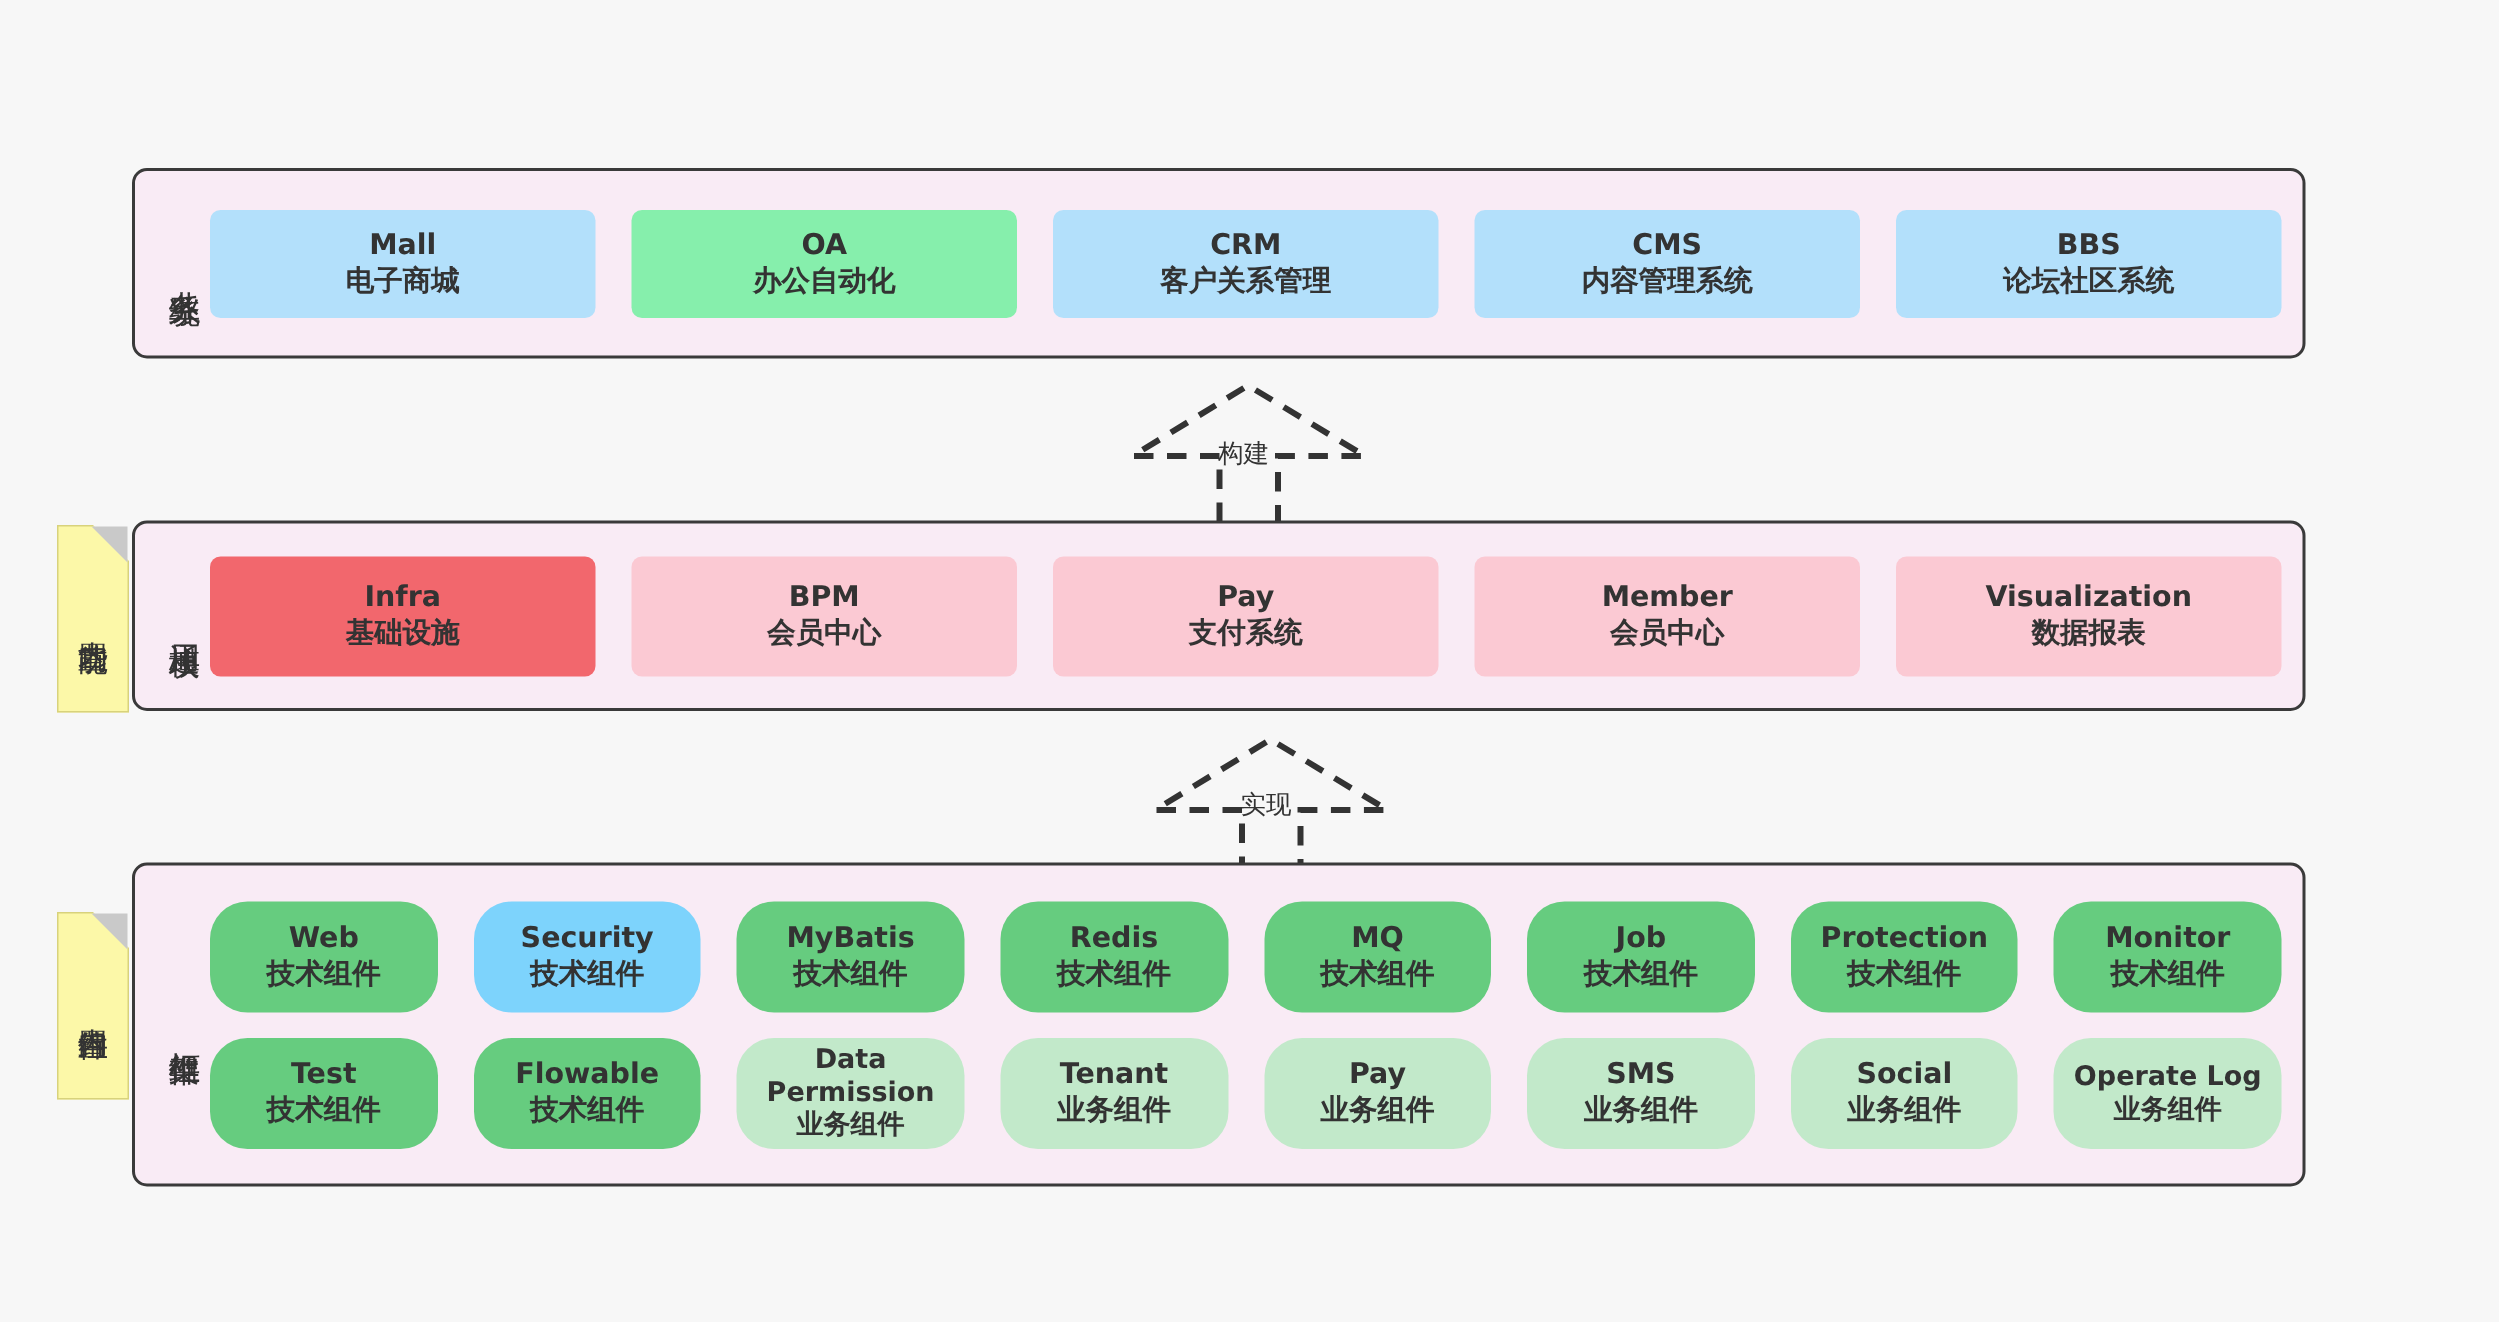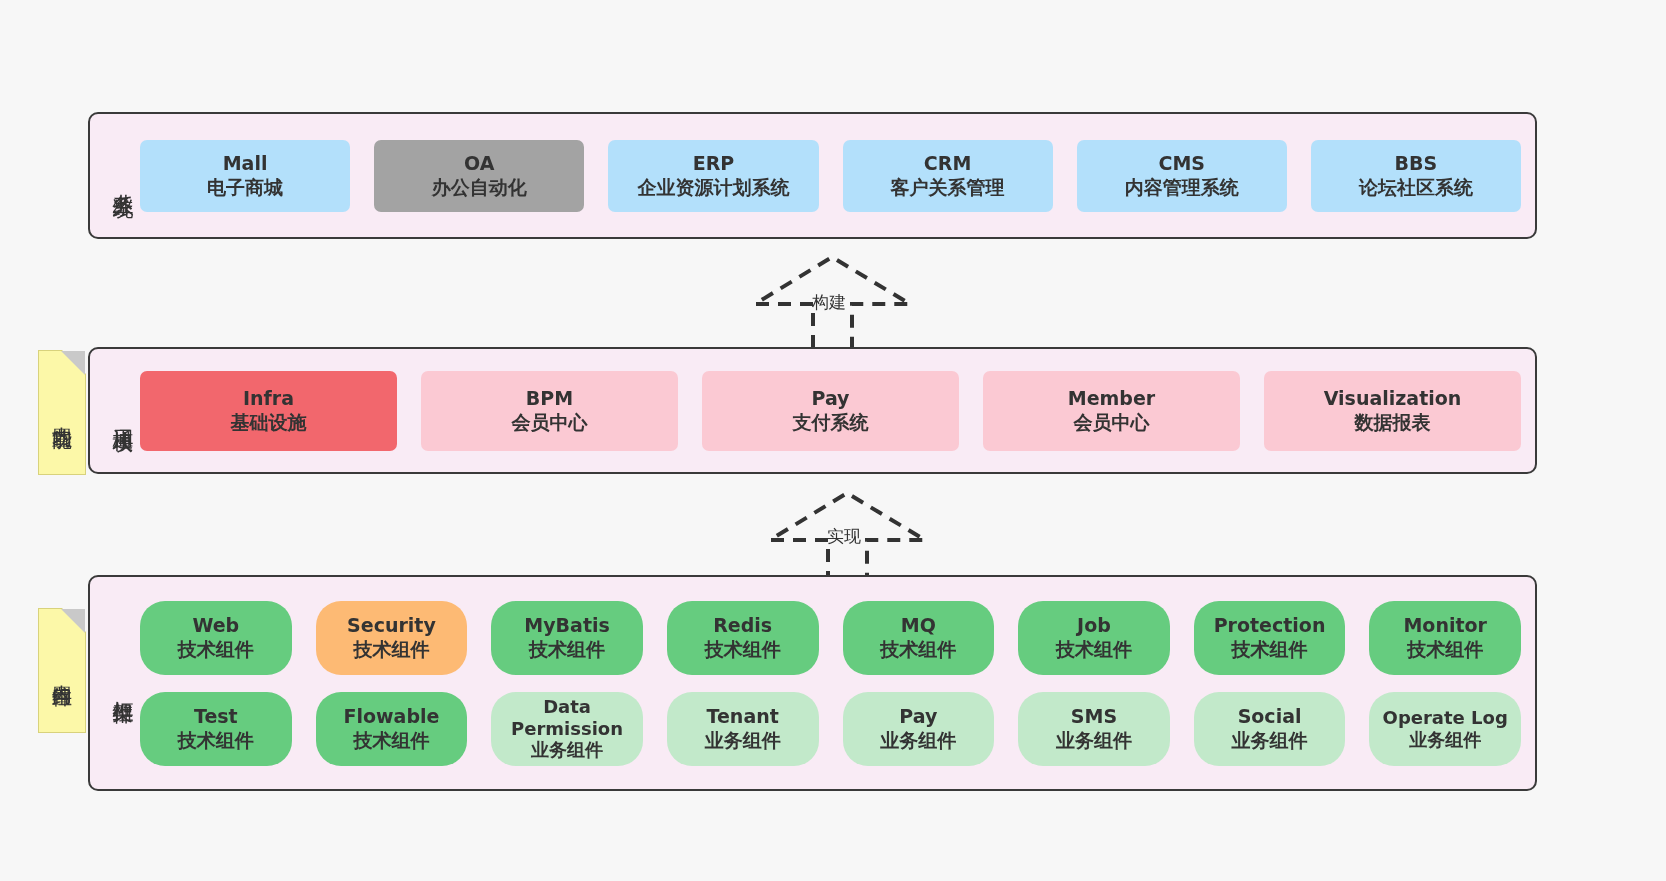--- a/index.html
+++ b/index.html
@@ -176,27 +176,23 @@
 <div id="canvas">
 
   <div class="layer" id="layer-business">
     <div class="layer-title">业务系统</div>
     <div class="layer-body">
         <div class="node-row">
           <div class="node c-blue" style="background: rgb(179, 224, 251);">
             <div class="en">Mall</div>
             <div class="cn">电子商城</div>
           </div>
-          <div class="node c-blue" style="background: #a3a3a3;">
+          <div class="node c-blue" style="background: #86efac;">
             <div class="en">OA</div>
             <div class="cn">办公自动化</div>
-          </div>
-          <div class="node c-blue" style="background: rgb(179, 224, 251);">
-            <div class="en">ERP</div>
-            <div class="cn">企业资源计划系统</div>
           </div>
           <div class="node c-blue" style="background: rgb(179, 224, 251);">
             <div class="en">CRM</div>
             <div class="cn">客户关系管理</div>
           </div>
           <div class="node c-blue" style="background: rgb(179, 224, 251);">
             <div class="en">CMS</div>
             <div class="cn">内容管理系统</div>
           </div>
           <div class="node c-blue" style="background: rgb(179, 224, 251);">
@@ -246,21 +242,21 @@
   <div class="rel-label" id="label-impl">实现</div>
 
   <div class="layer" id="layer-framework">
     <div class="layer-title">框架组件</div>
     <div class="layer-body">
         <div class="node-row">
           <div class="node c-green" style="background: rgb(102, 204, 127);">
             <div class="en">Web</div>
             <div class="cn">技术组件</div>
           </div>
-          <div class="node c-green" style="background: #fdba74;">
+          <div class="node c-green" style="background: #7dd3fc;">
             <div class="en">Security</div>
             <div class="cn">技术组件</div>
           </div>
           <div class="node c-green" style="background: rgb(102, 204, 127);">
             <div class="en">MyBatis</div>
             <div class="cn">技术组件</div>
           </div>
           <div class="node c-green" style="background: rgb(102, 204, 127);">
             <div class="en">Redis</div>
             <div class="cn">技术组件</div>

